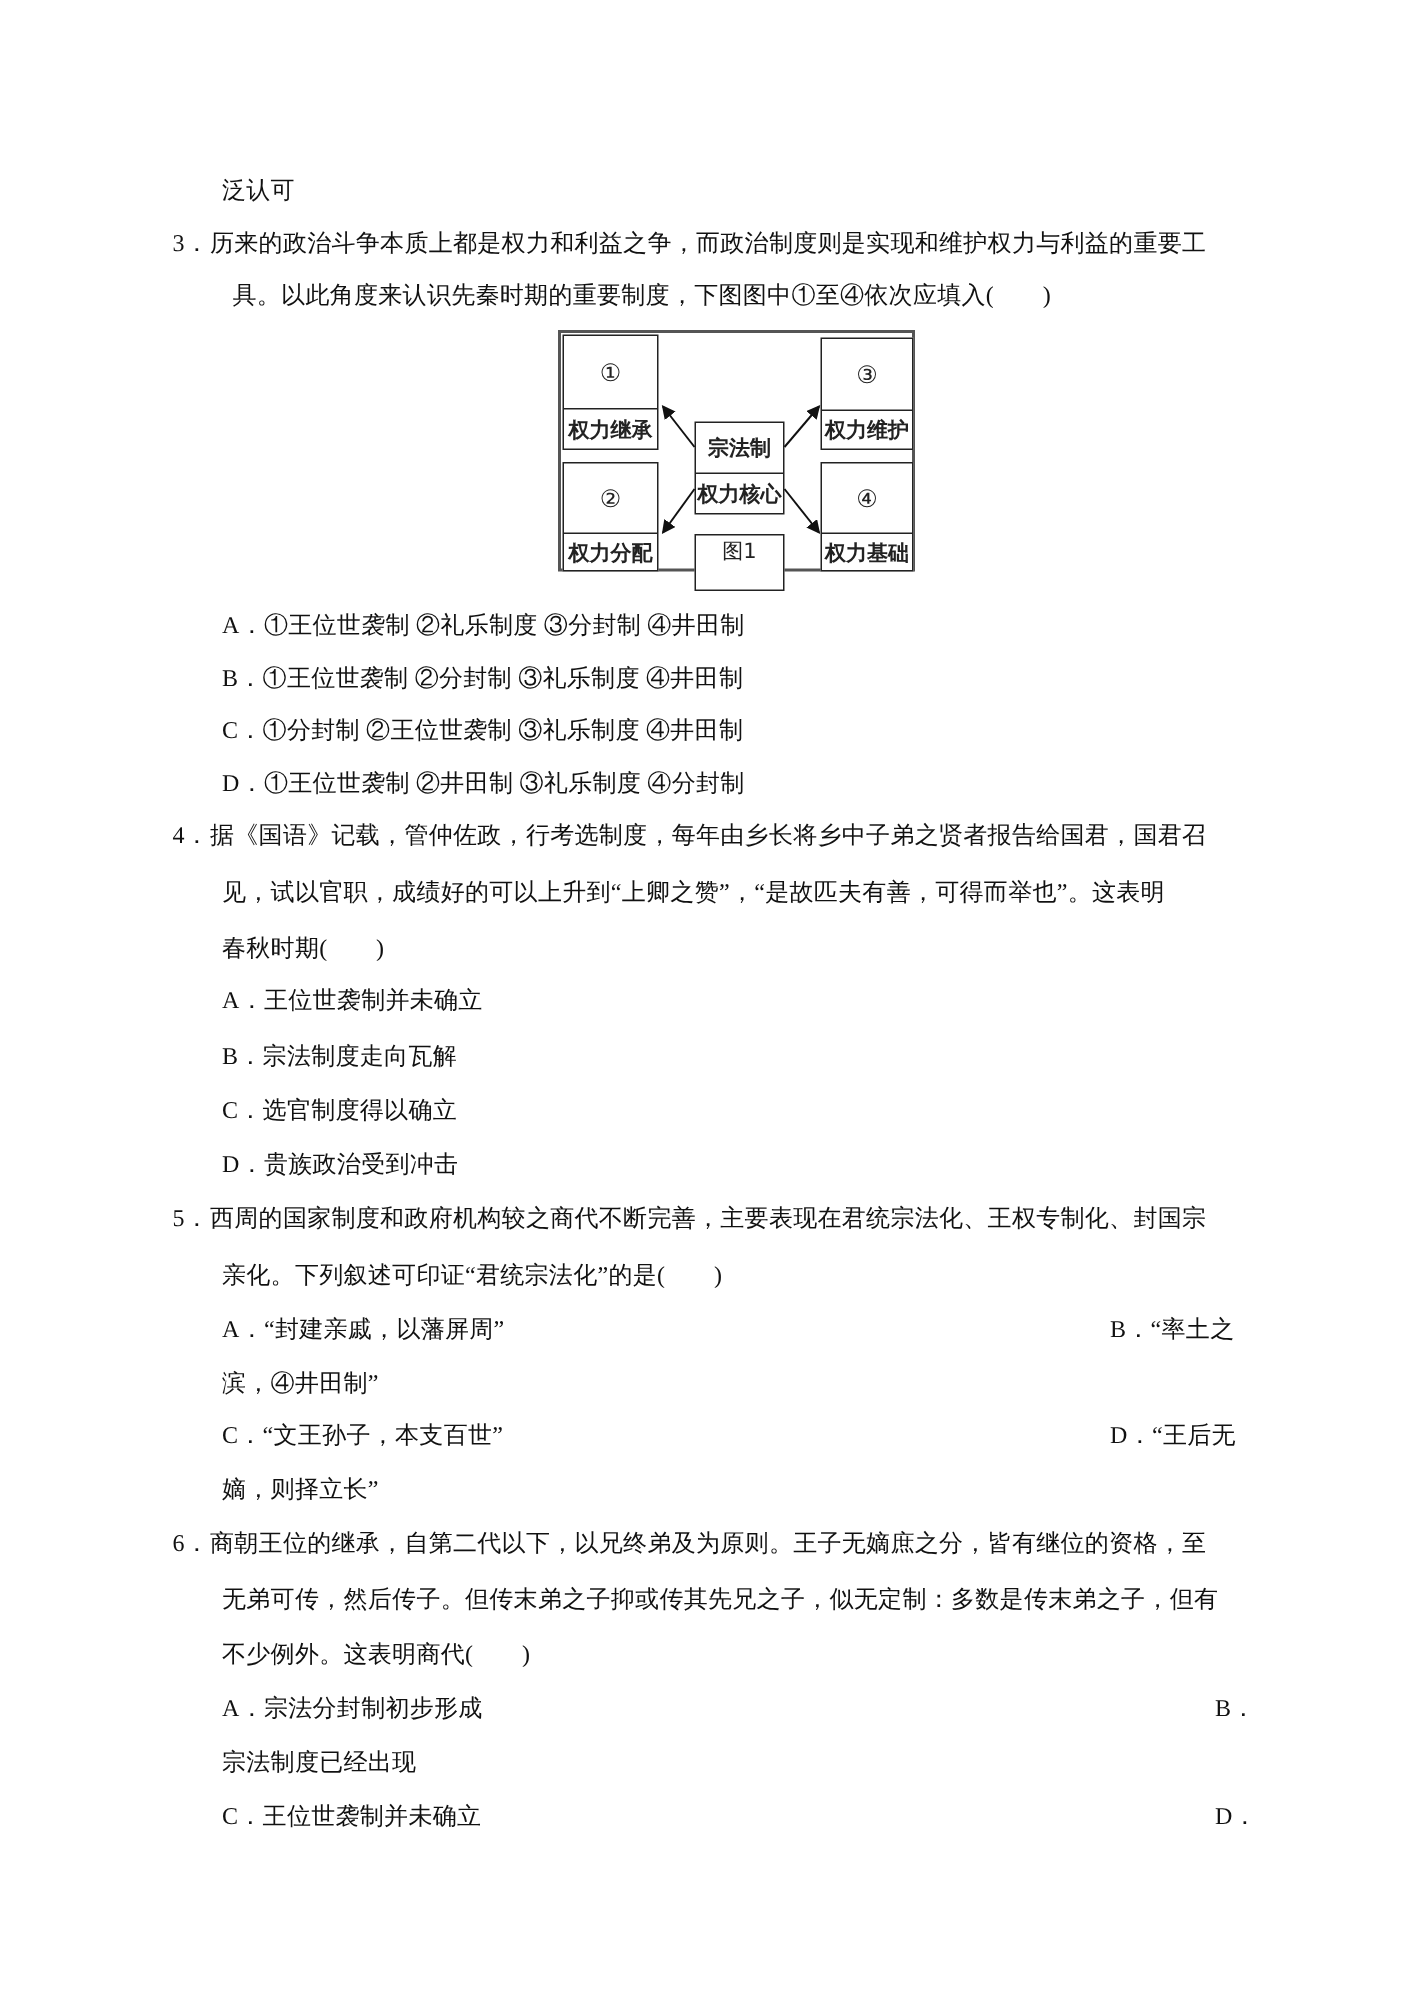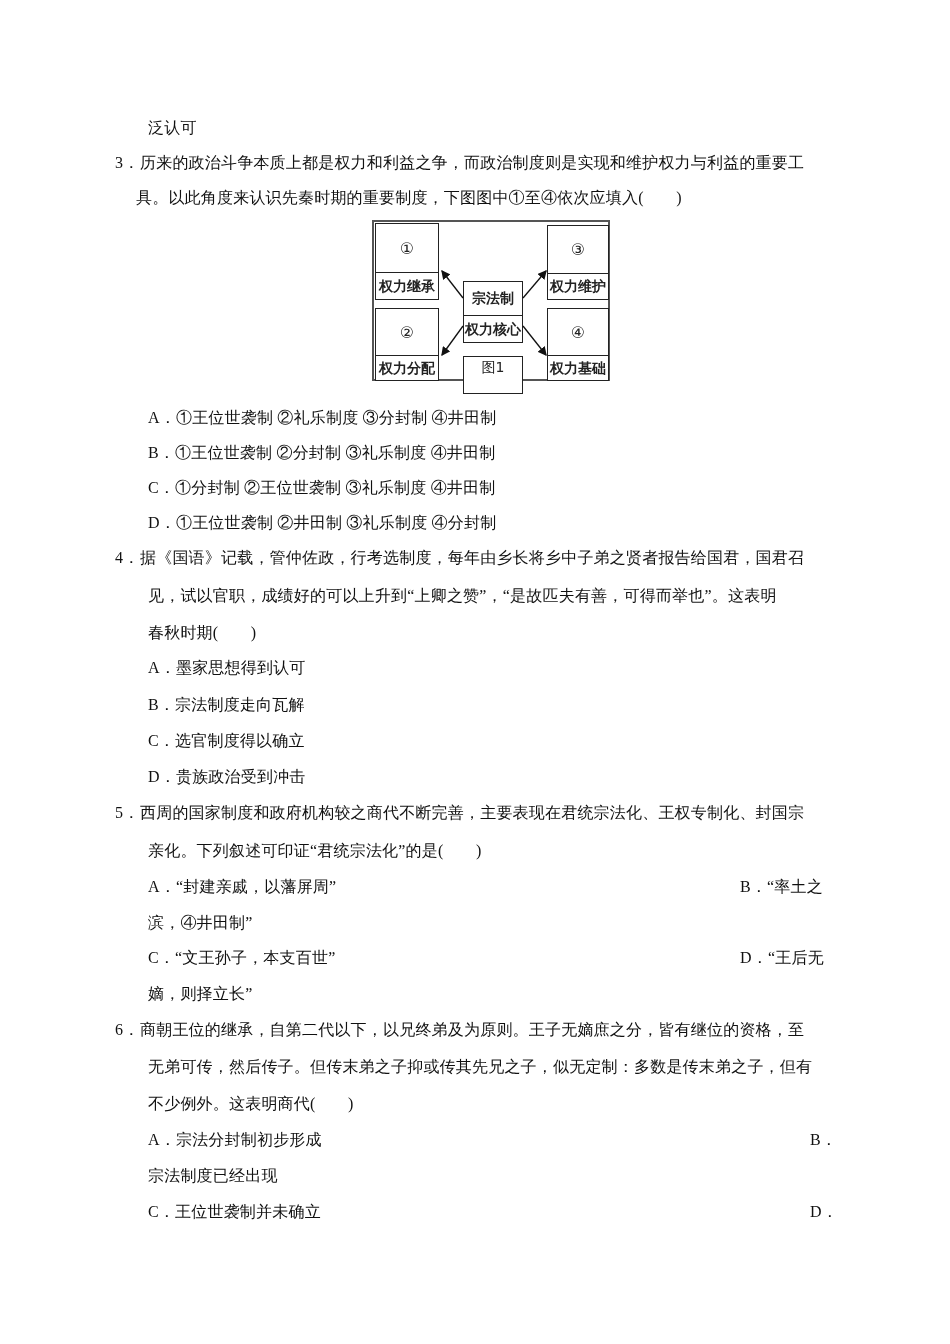--- a/index.html
+++ b/index.html
@@ -16,21 +16,21 @@
   svg.arrows { position:absolute; left:0; top:0; pointer-events:none; }
 </style>
 </head>
 <body>
 
 <div class="line" style="left:148px;top:118px;">泛认可</div>
 
 <div>
   <div class="line" style="left:115px;top:153px;">3．</div>
   <div class="line" style="left:140px;top:153px;">历来的政治斗争本质上都是权力和利益之争，而政治制度则是实现和维护权力与利益的重要工</div>
-  <div class="line" style="left:136px;top:188px;">具。以此角度来认识先秦时期的重要制度，下图图中①至④依次应填入(　　)</div>
+  <div class="line" style="left:155px;top:188px;">具。以此角度来认识先秦时期的重要制度，下图图中①至④依次应填入(　　)</div>
 
   <div class="diagram">
 
     <div class="dbox" style="left:1px;top:1px;width:64px;height:77px;">
       <div class="dcell num" style="top:0;height:48px;">①</div>
       <div class="dcell sep" style="top:48px;height:27px;">权力继承</div>
     </div>
 
     <div class="dbox" style="left:1px;top:86px;width:64px;height:73px;">
       <div class="dcell num" style="top:0;height:46px;">②</div>
@@ -72,21 +72,21 @@
   <div class="line" style="left:148px;top:443px;">B．①王位世袭制 ②分封制 ③礼乐制度 ④井田制</div>
   <div class="line" style="left:148px;top:478px;">C．①分封制 ②王位世袭制 ③礼乐制度 ④井田制</div>
   <div class="line" style="left:148px;top:513px;">D．①王位世袭制 ②井田制 ③礼乐制度 ④分封制</div>
 </div>
 
 <div>
   <div class="line" style="left:115px;top:548px;">4．</div>
   <div class="line" style="left:140px;top:548px;">据《国语》记载，管仲佐政，行考选制度，每年由乡长将乡中子弟之贤者报告给国君，国君召</div>
   <div class="line" style="left:148px;top:586px;">见，试以官职，成绩好的可以上升到“上卿之赞”，“是故匹夫有善，可得而举也”。这表明</div>
   <div class="line" style="left:148px;top:623px;">春秋时期(　　)</div>
-  <div class="line" style="left:148px;top:658px;">A．墨家思想得到认可</div>
+  <div class="line" style="left:148px;top:658px;">A．王位世袭制并未确立</div>
   <div class="line" style="left:148px;top:695px;">B．宗法制度走向瓦解</div>
   <div class="line" style="left:148px;top:731px;">C．选官制度得以确立</div>
   <div class="line" style="left:148px;top:767px;">D．贵族政治受到冲击</div>
 </div>
 
 <div>
   <div class="line" style="left:115px;top:803px;">5．</div>
   <div class="line" style="left:140px;top:803px;">西周的国家制度和政府机构较之商代不断完善，主要表现在君统宗法化、王权专制化、封国宗</div>
   <div class="line" style="left:148px;top:841px;">亲化。下列叙述可印证“君统宗法化”的是(　　)</div>
   <div class="line" style="left:148px;top:877px;">A．“封建亲戚，以藩屏周”</div>

